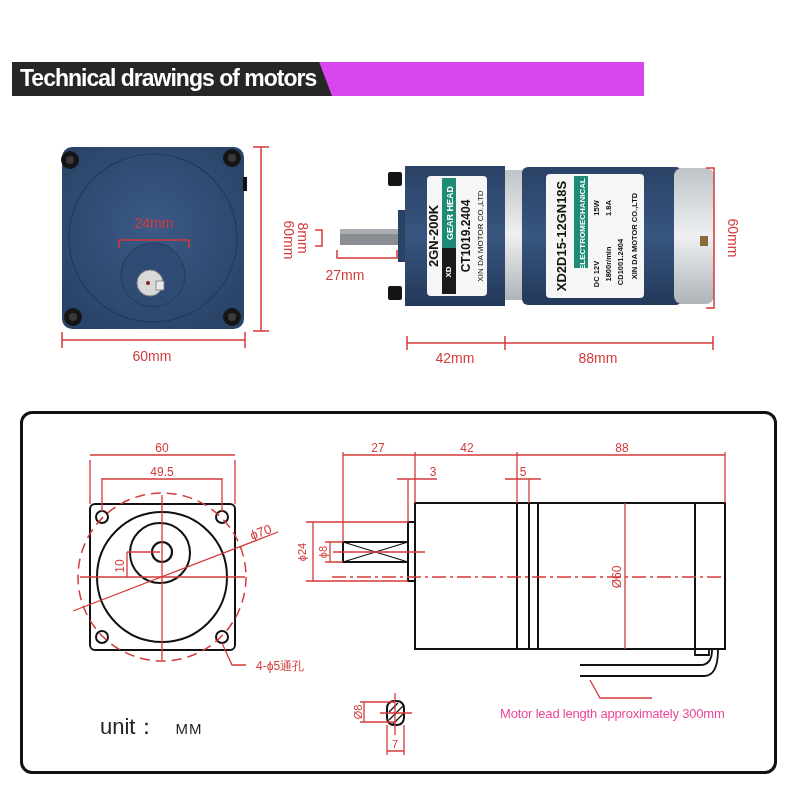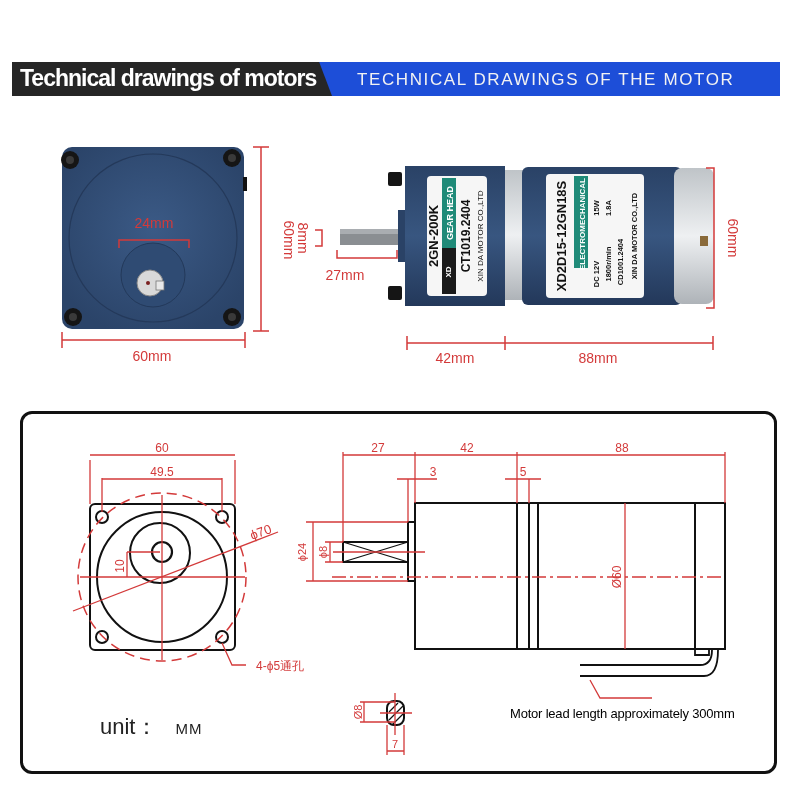--- a/index.html
+++ b/index.html
@@ -1,34 +1,33 @@
 <!DOCTYPE html>
 <html><head>
 <meta charset="utf-8">
 <style>
   html,body{margin:0;padding:0;background:#fff;}
   body{width:800px;height:800px;position:relative;overflow:hidden;font-family:"Liberation Sans",sans-serif;}
-  .banner{position:absolute;left:12px;top:62px;width:768px;height:34px;background:#1d4ed8;}
+  .banner{position:absolute;left:12px;top:62px;width:632px;height:34px;background:#d946ef;}
   .banner .dark{position:absolute;left:0;top:0;height:34px;width:320px;background:#262626;clip-path:polygon(0 0,96% 0,100% 100%,0 100%);}
   .banner .t1{position:absolute;left:8px;top:3px;color:#fff;font-size:23px;font-weight:bold;letter-spacing:-1px;white-space:nowrap;font-family:"Liberation Sans Narrow","Liberation Sans",sans-serif;}
   .banner .t2{position:absolute;left:345px;top:8px;color:#f2f2f2;font-size:17px;letter-spacing:1.6px;white-space:nowrap;}
   svg{position:absolute;left:0;top:0;}
   .dim{fill:#d33a3a;font-family:"Liberation Sans",sans-serif;}
   .box{position:absolute;left:20px;top:411px;width:757px;height:363px;border:3px solid #111;border-radius:12px;box-sizing:border-box;}
   .unit{position:absolute;left:100px;top:712px;font-size:22px;color:#222;}
   .unit small{font-size:15px;letter-spacing:1px;margin-left:18px;}
-  .lead{position:absolute;left:500px;top:706px;font-size:13px;color:#000000;white-space:nowrap;letter-spacing:-0.2px;margin-left:10px;}
+  .lead{position:absolute;left:500px;top:706px;font-size:13px;color:#ec4899;white-space:nowrap;letter-spacing:-0.2px;}
 </style>
 </head>
 <body>
 
 <div class="banner">
   <div class="dark"></div>
   <div class="t1">Technical drawings of motors</div>
-  <div class="t2">TECHNICAL DRAWINGS OF THE MOTOR</div>
 </div>
 
 <svg width="800" height="400">
   <defs>
     <linearGradient id="bodyG" x1="0" y1="0" x2="0" y2="1">
       <stop offset="0" stop-color="#2a4266"></stop>
       <stop offset="0.5" stop-color="#385680"></stop>
       <stop offset="1" stop-color="#23385a"></stop>
     </linearGradient>
     <linearGradient id="capG" x1="0" y1="0" x2="0" y2="1">

